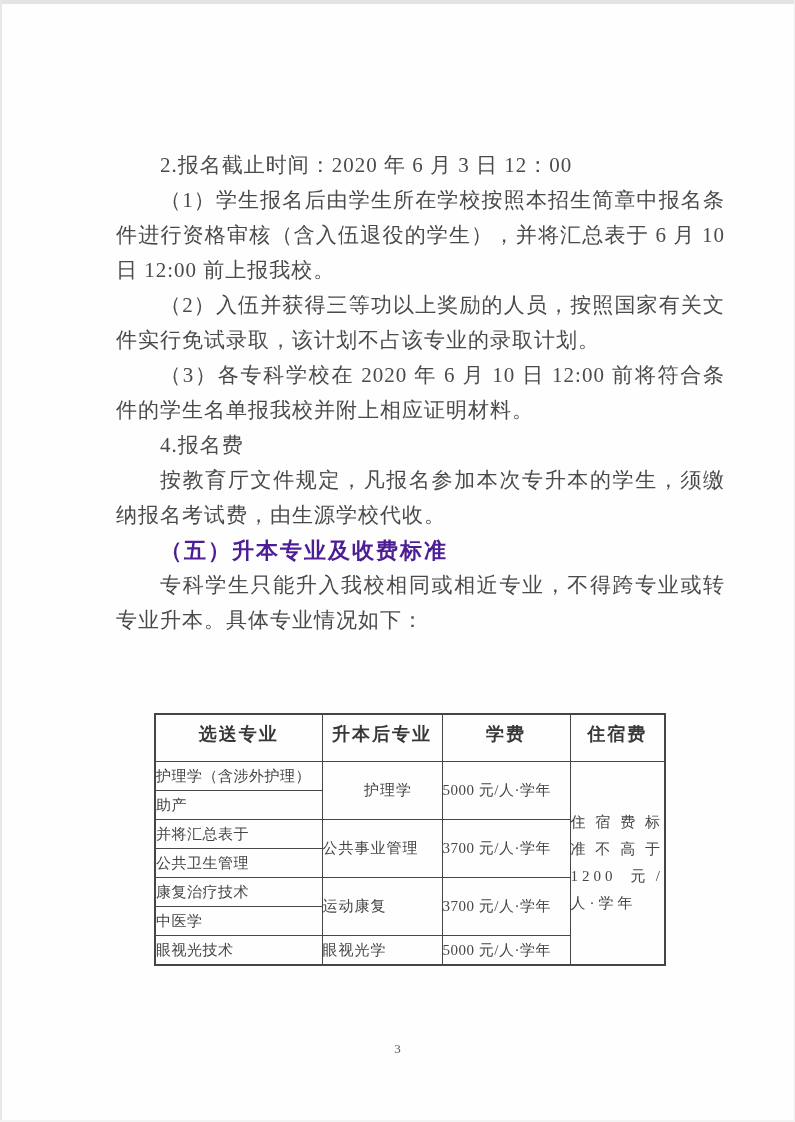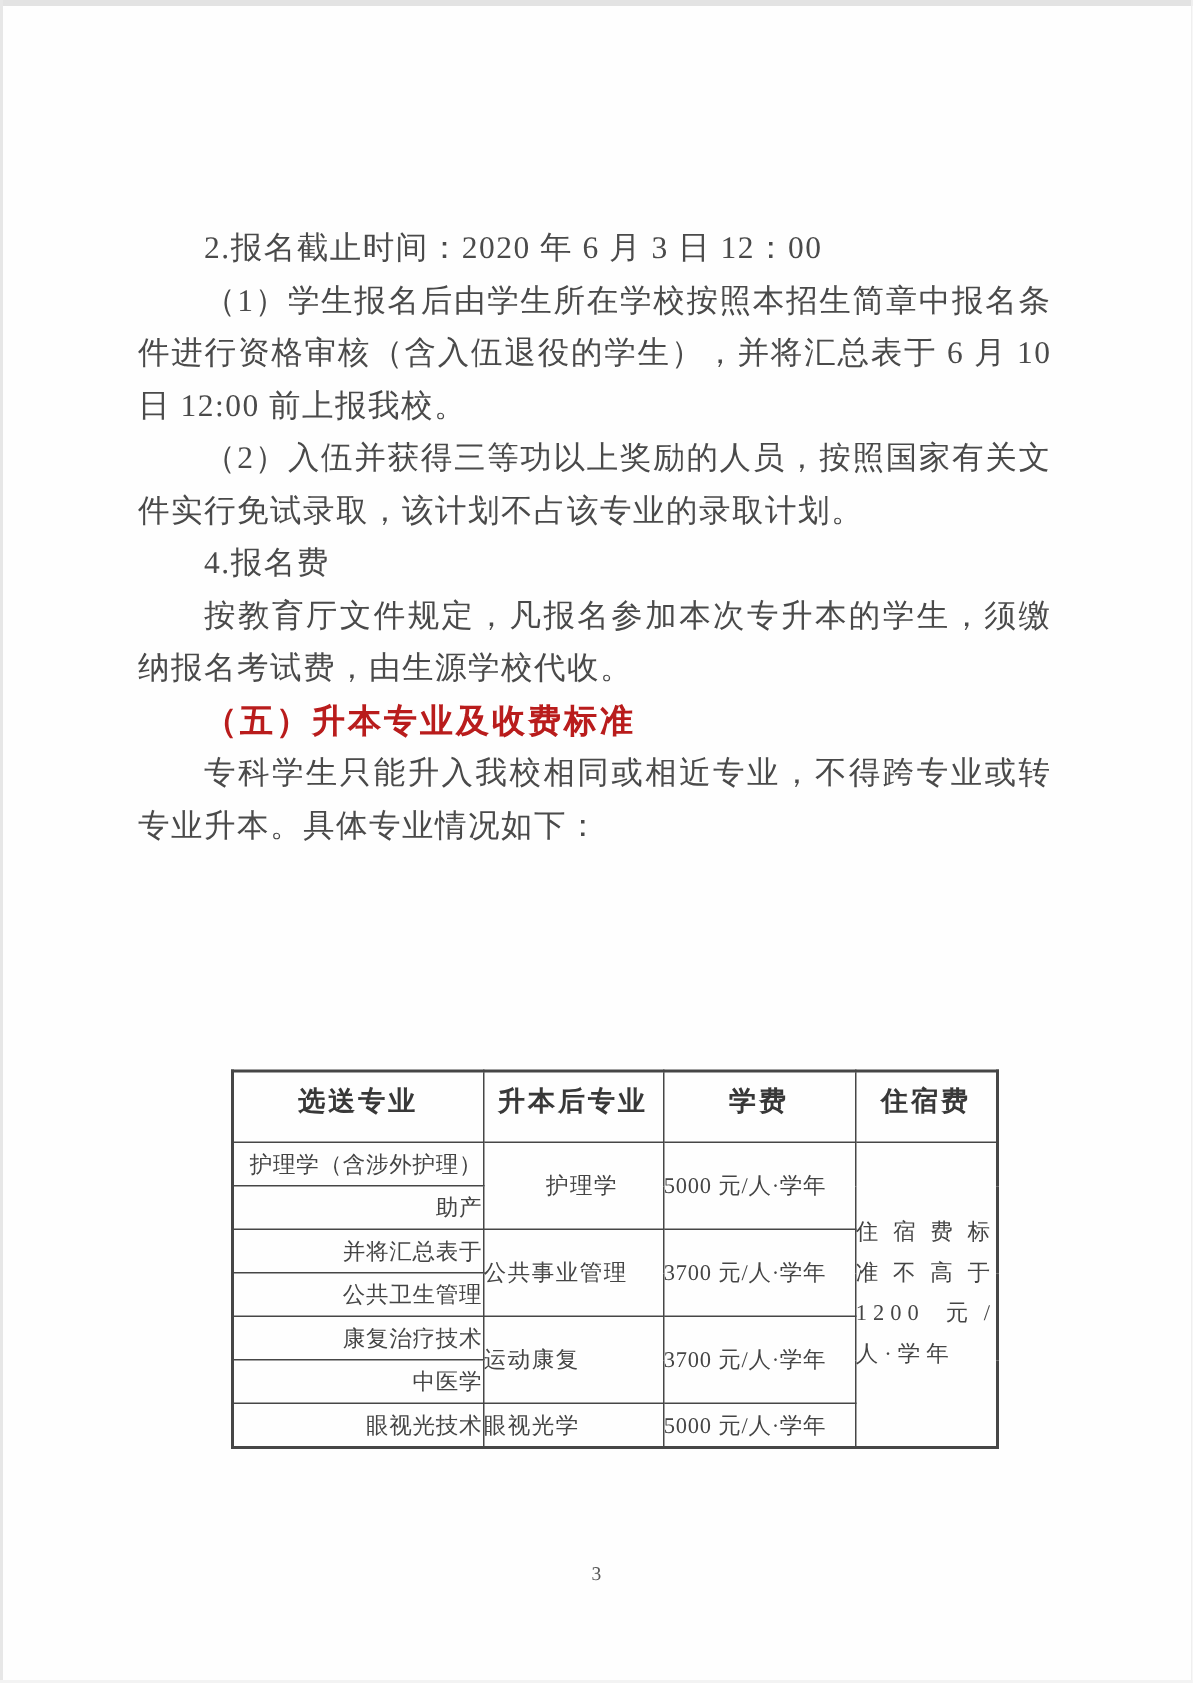--- a/index.html
+++ b/index.html
@@ -13,31 +13,31 @@
   }
   
   .edge-top    { position:absolute; left:0; top:0; width:795px; height:4px;  background:#e3e3e3; }
   .edge-left   { position:absolute; left:0; top:0; width:2px;  height:1122px; background:#e7e7e7; }
   .edge-right  { position:absolute; right:0; top:0; width:1px; height:1122px; background:#efefef; }
   .edge-bottom { position:absolute; left:0; bottom:0; width:795px; height:2px; background:#f3f3f3; }
 
   
   .content {
     position: absolute;
-    left: 92px; top: 148px; width: 609px;
+    left: 116px; top: 148px; width: 609px;
     font-size: 21px;
     line-height: 35px;
     letter-spacing: 1px;
     text-align: justify;
   }
   .para { margin: 0; text-indent: 44px; }
   .para.heading {
     font-weight: bold;
     font-size: 22px;
-    color: #b91c1c;
+    color: #4c1d95;
     letter-spacing: 2px;
   }
 
   
   table.majors {
     position: absolute;
     left: 154px; top: 713px;
     border-collapse: collapse;
     table-layout: fixed;
     border: 2px solid #464646;
@@ -53,21 +53,21 @@
     vertical-align: middle;
     letter-spacing: 2px;
     padding: 0 0 8px 0;
   }
   table.majors td {
     height: 28px;
     font-size: 15px;
     vertical-align: middle;
     padding: 0;
   }
-  td.c1 { text-align: right; letter-spacing: 0.5px; margin-left: 12px; }
+  td.c1 { text-align: left; letter-spacing: 0.5px; margin-left: 12px; }
   td.c2 { text-align: left; padding-left: 8px; letter-spacing: 1px; }
   td.c2.center { text-align: center; padding-left: 12px; }
   td.c3 { text-align: left; padding-left: 8px; font-size: 14px; letter-spacing: 0.5px; margin-left: 12px; }
   td.c4 {
     vertical-align: top;
     text-align: justify;
     padding: 6px 5px 0 7px;
     font-size: 15px;
     line-height: 27px;
     letter-spacing: 4px;
@@ -86,20 +86,21 @@
 
 <div class="edge-top"></div>
 <div class="edge-left"></div>
 <div class="edge-right"></div>
 <div class="edge-bottom"></div>
 
 <div class="content">
   <p class="para">2.报名截止时间：2020 年 6 月 3 日 12：00</p>
   <p class="para">（1）学生报名后由学生所在学校按照本招生简章中报名条件进行资格审核（含入伍退役的学生），并将汇总表于 6 月 10 日 12:00 前上报我校。</p>
   <p class="para">（2）入伍并获得三等功以上奖励的人员，按照国家有关文件实行免试录取，该计划不占该专业的录取计划。</p>
+  <p class="para">（3）各专科学校在 2020 年 6 月 10 日 12:00 前将符合条件的学生名单报我校并附上相应证明材料。</p>
   <p class="para">4.报名费</p>
   <p class="para">按教育厅文件规定，凡报名参加本次专升本的学生，须缴纳报名考试费，由生源学校代收。</p>
   <p class="para heading">（五）升本专业及收费标准</p>
   <p class="para">专科学生只能升入我校相同或相近专业，不得跨专业或转专业升本。具体专业情况如下：</p>
 </div>
 
 <table class="majors">
   <colgroup>
     <col style="width:167px">
     <col style="width:120px">

